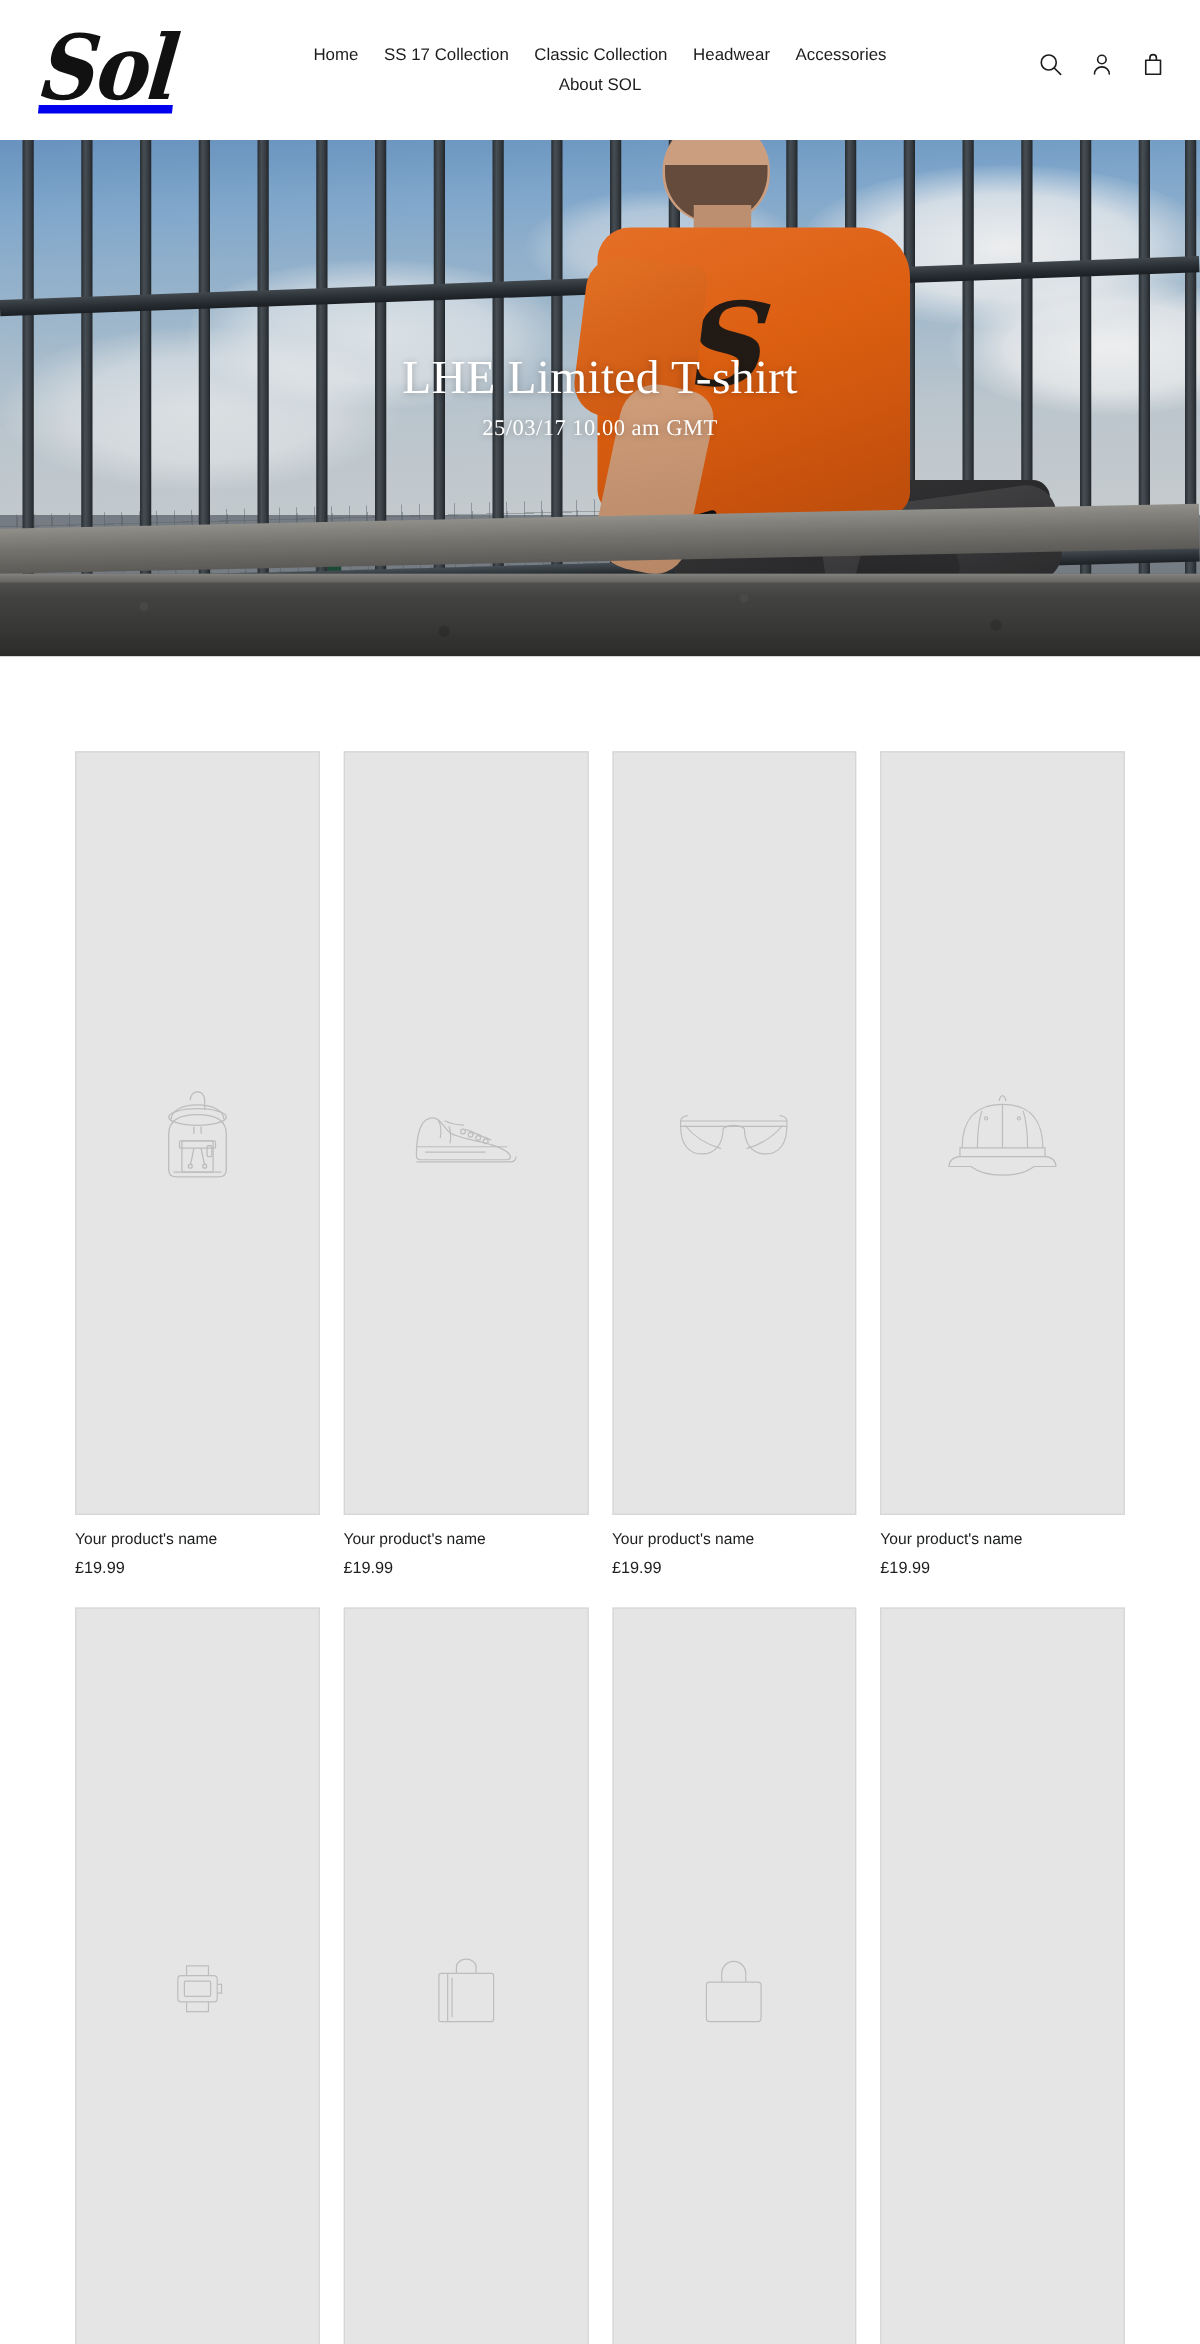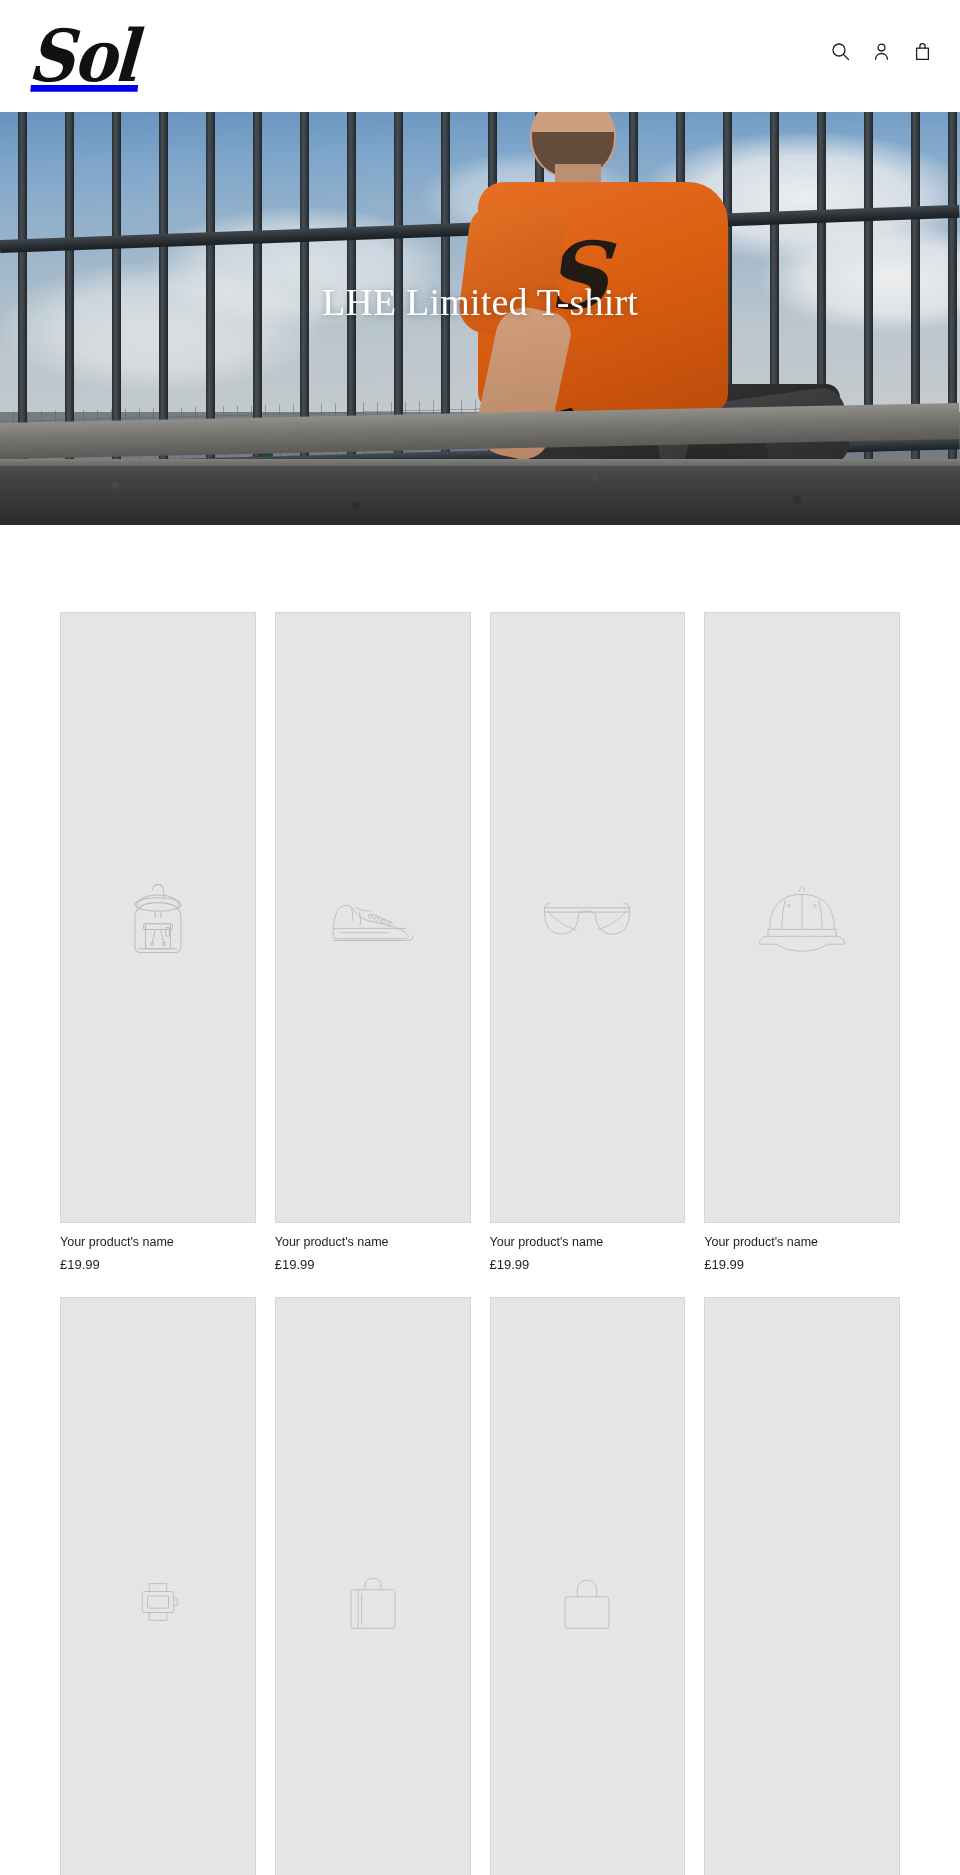--- a/index.html
+++ b/index.html
@@ -246,21 +246,20 @@
     font-weight: 400;
     margin: 0 0 34px 0;
     text-transform: uppercase;
   }
   .grid {
     display: grid;
     grid-template-columns: repeat(4, 1fr);
     column-gap: 19px;
     row-gap: 0;
     padding: 0 60px;
-    margin-top: 11px;
   }
   .product-card { width: 100%; }
   .ph {
     width: 100%;
     height: 611px;
     background: #e5e5e5;
     border: 1px solid #d6d6d6;
     display: flex;
     align-items: center;
     justify-content: center;
@@ -286,20 +285,28 @@
 <body>
 
 <div class="page">
 
   <header class="site-header">
 
     <a class="logo-wrap" href="#">
       <span class="logo-text">Sol</span>
     </a>
 
+    <nav class="main-nav">
+      <a href="#">Home</a>
+      <a href="#">SS 17 Collection</a>
+      <a href="#">Classic Collection</a>
+      <a href="#">Headwear</a>
+      <a href="#">Accessories</a>
+      <a href="#">About SOL</a>
+    </nav>
 
     <div class="header-icons">
       <a class="ico" href="#" title="Search">
         <svg width="19" height="19" viewBox="0 0 19 19" fill="none" stroke="#1c1d1d" stroke-width="1.3">
           <circle cx="8" cy="8" r="6"></circle>
           <line x1="12.4" y1="12.4" x2="17.5" y2="17.5" stroke-linecap="round"></line>
         </svg>
       </a>
       <a class="ico" href="#" title="Log in">
         <svg width="19" height="19" viewBox="0 0 19 19" fill="none" stroke="#1c1d1d" stroke-width="1.3">
@@ -371,20 +378,21 @@
 
       <div class="ledge"></div>
       <div class="wall">
         <div class="wall-top"></div>
       </div>
       <div class="hero-overlay"></div>
     </div>
 
     <div class="hero-text">
       <h1 class="hero-title">LHE Limited T-shirt</h1>
+      <div class="hero-sub">25/03/17 10.00 am GMT</div>
     </div>
   </section>
 
   <section class="collection">
 
     <div class="grid">
 
       <div class="product-card">
         <div class="ph">
           <svg width="96" height="96" viewBox="0 0 100 100" fill="none" stroke="#bdbdbd" stroke-width="1.1">

